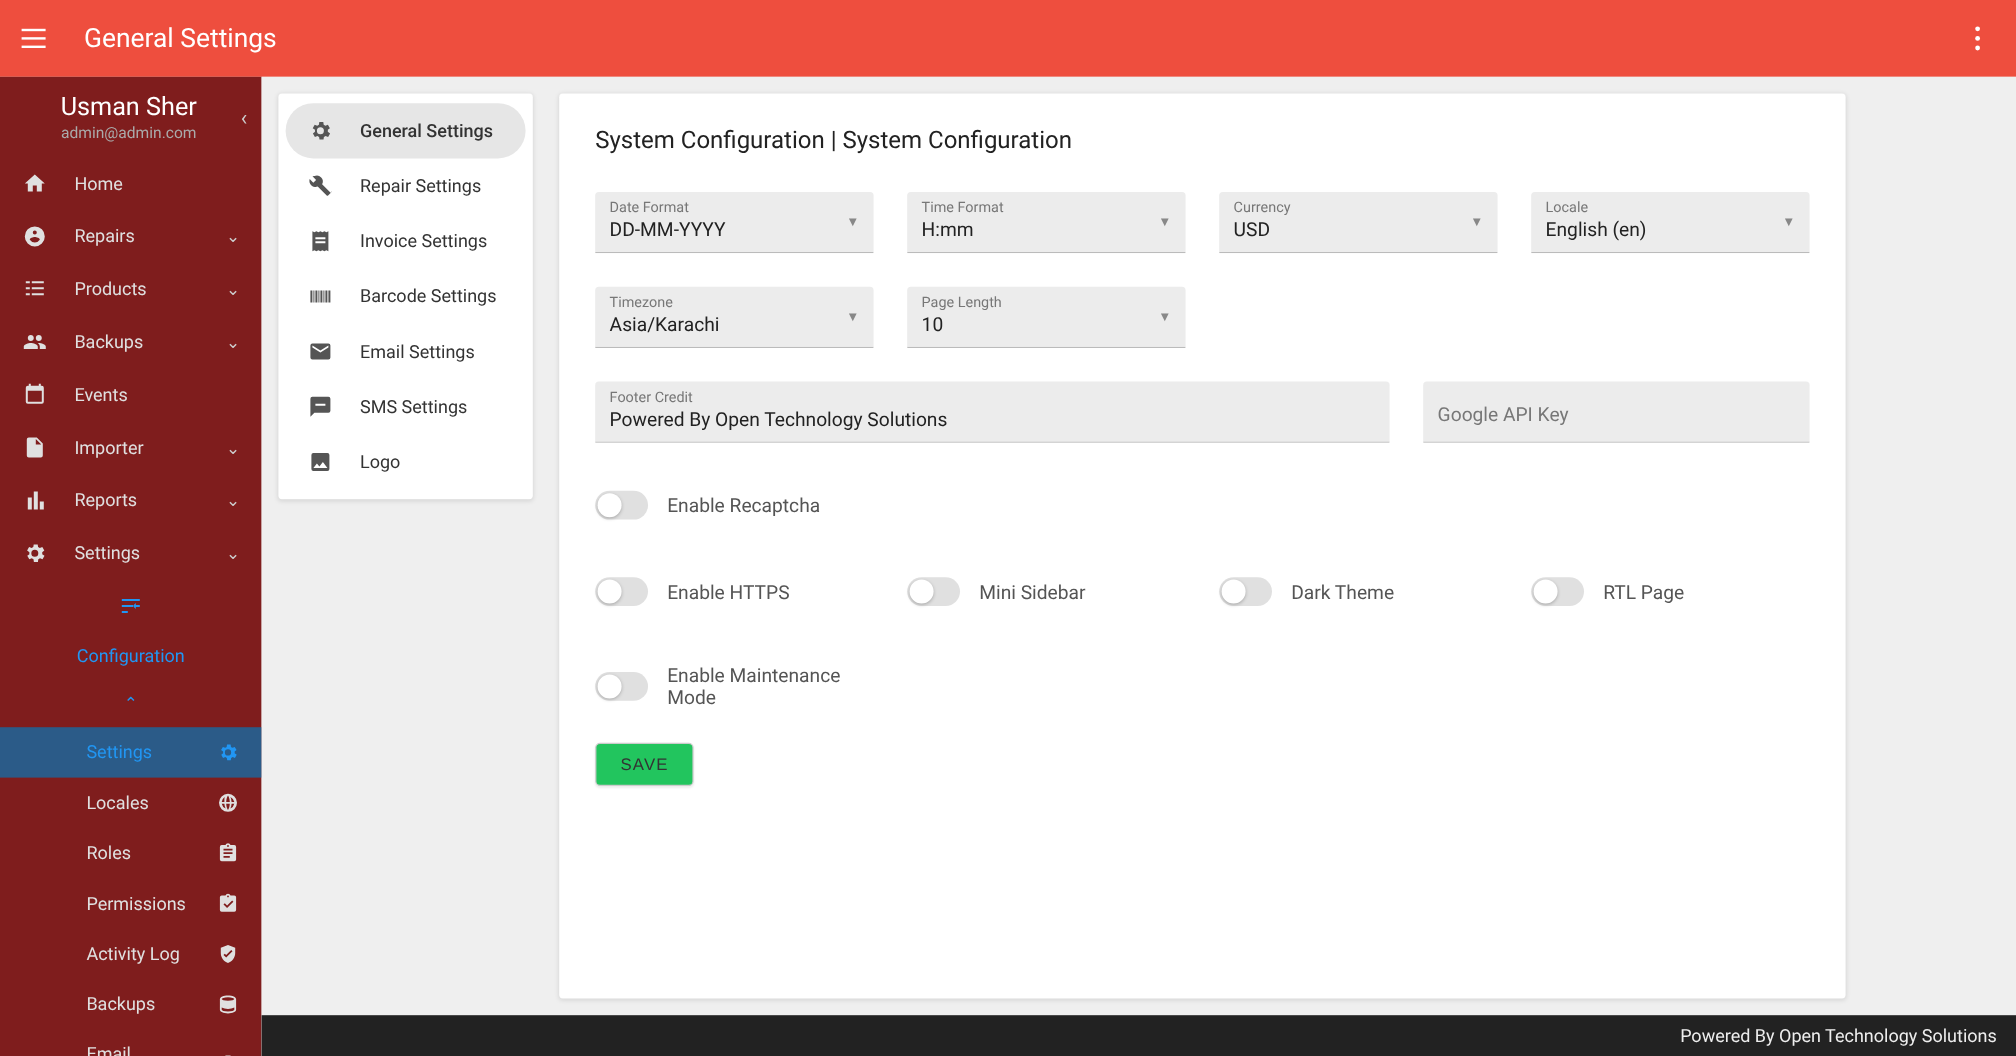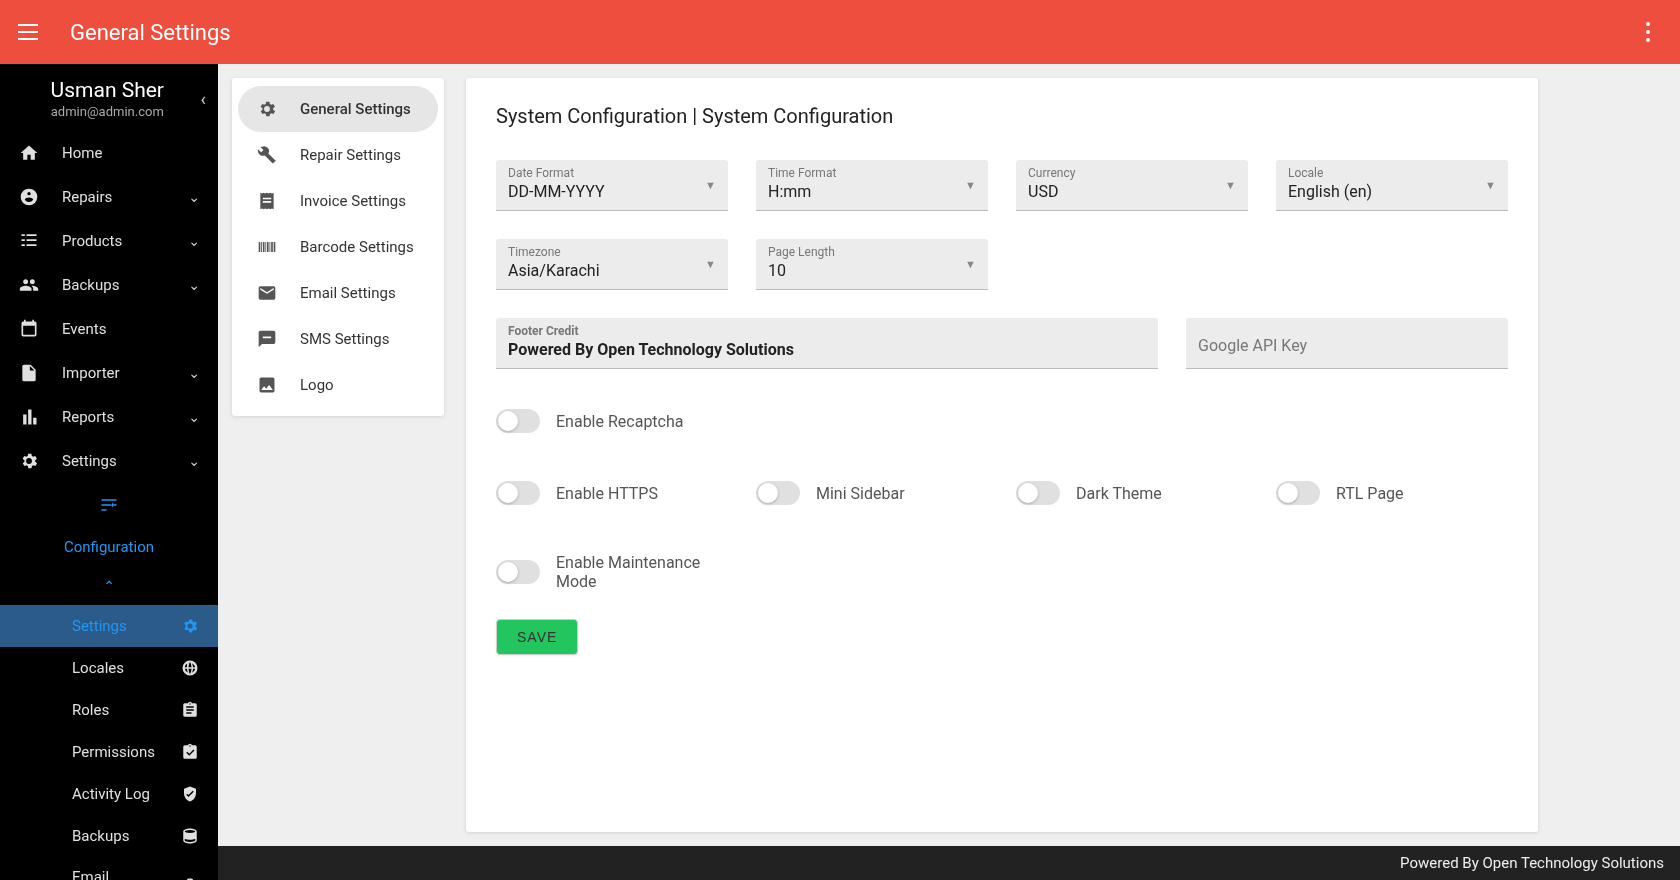--- a/index.html
+++ b/index.html
@@ -5,21 +5,21 @@
 * { box-sizing: border-box; margin: 0; padding: 0; }
 body { font-family: -apple-system, BlinkMacSystemFont, "Segoe UI", Roboto, Helvetica, Arial, sans-serif; background: #f4f4f4; width: 1680px; height: 880px; overflow: hidden; }
 .topbar { background: #ee4e3e; height: 64px; display: flex; align-items: center; padding: 0 18px; color: #fff; justify-content: space-between; }
 .topbar-left { display: flex; align-items: center; gap: 24px; }
 .hamburger { width: 28px; height: 28px; display: flex; flex-direction: column; justify-content: center; gap: 5px; cursor: pointer; }
 .hamburger span { height: 2px; background: #fff; width: 20px; }
 .topbar-title { font-size: 22px; font-weight: 400; }
 .dots { width: 28px; height: 28px; display: flex; flex-direction: column; align-items: center; justify-content: center; gap: 4px; cursor: pointer; }
 .dots span { width: 4px; height: 4px; background: #fff; border-radius: 50%; }
 .layout { display: flex; height: 816px; }
-.sidebar { width: 256px; background: #000000; color: #e0e0e0; display: flex; flex-direction: column; font-size: 15px; }
+.sidebar { width: 256px; background: #7f1d1d; color: #e0e0e0; display: flex; flex-direction: column; font-size: 15px; }
 .user-block { padding: 14px 12px 12px 14px; display: flex; align-items: center; justify-content: space-between; }
 .user-info { text-align: center; flex: 1; }
 .user-name { color: #fff; font-size: 21px; font-weight: 400; }
 .user-email { color: #aaa; font-size: 13px; margin-top: 2px; }
 .collapse-chevron { color: #ccc; cursor: pointer; font-size: 18px; }
 .nav-list { list-style: none; }
 .nav-item { display: flex; align-items: center; padding: 11px 18px 11px 18px; cursor: pointer; gap: 22px; position: relative; }
 .nav-item.sub { padding-left: 72px; }
 .nav-item.active-parent { color: #2196f3; flex-direction: column; }
 .nav-item.active-sub { background: #2b5b88; color: #2196f3; }
@@ -38,21 +38,21 @@
 .settings-nav-icon { width: 22px; height: 22px; display: flex; align-items: center; justify-content: center; color: #555; }
 .settings-nav-icon svg { width: 20px; height: 20px; fill: currentColor; }
 .card { flex: 1; background: #fff; border-radius: 3px; box-shadow: 0 1px 4px rgba(0,0,0,0.12); padding: 26px 30px 30px 30px; margin-right: 128px; }
 .card-title { font-size: 20px; font-weight: 400; color: #222; margin-bottom: 32px; }
 .form-row { display: flex; gap: 28px; margin-bottom: 28px; }
 .select-field { flex: 1; max-width: 232px; background: #ececec; border-bottom: 1px solid #bbb; padding: 6px 10px 8px 12px; position: relative; cursor: pointer; border-radius: 3px 3px 0 0; }
 .select-label { font-size: 12px; color: #777; display: block; }
 .select-value { font-size: 16px; color: #222; margin-top: 2px; display: block; min-height: 20px; }
 .select-arrow { position: absolute; right: 12px; top: 50%; transform: translateY(-50%); color: #888; font-size: 11px; }
 .text-field { flex: 1; background: #ececec; border-bottom: 1px solid #bbb; padding: 6px 10px 8px 12px; position: relative; border-radius: 3px 3px 0 0; }
-.text-field.wide { max-width: 666px; font-weight: bold; }
+.text-field.wide { max-width: 666px; }
 .text-field.half { max-width: 322px; }
 .toggle-row { display: flex; gap: 28px; margin-bottom: 48px; }
 .toggle-group { display: flex; align-items: center; gap: 16px; flex: 0 0 232px; }
 .toggle { width: 44px; height: 24px; background: #e0e0e0; border-radius: 12px; position: relative; cursor: pointer; flex-shrink: 0; }
 .toggle::after { content: ""; position: absolute; width: 20px; height: 20px; background: #fff; border-radius: 50%; top: 2px; left: 2px; box-shadow: 0 1px 3px rgba(0,0,0,0.25); }
 .toggle-label { font-size: 16px; color: #555; max-width: 150px; }
 .save-btn { background: #22c55e; border: 1px solid #ccc; padding: 9px 20px; font-size: 14px; letter-spacing: 1px; border-radius: 4px; cursor: pointer; color: #333; box-shadow: 0 1px 2px rgba(0,0,0,0.08); }
 .footer { background: #222; color: #eee; padding: 8px 16px; font-size: 15px; text-align: right; }
 .spacer { height: 12px; }
 </style>

